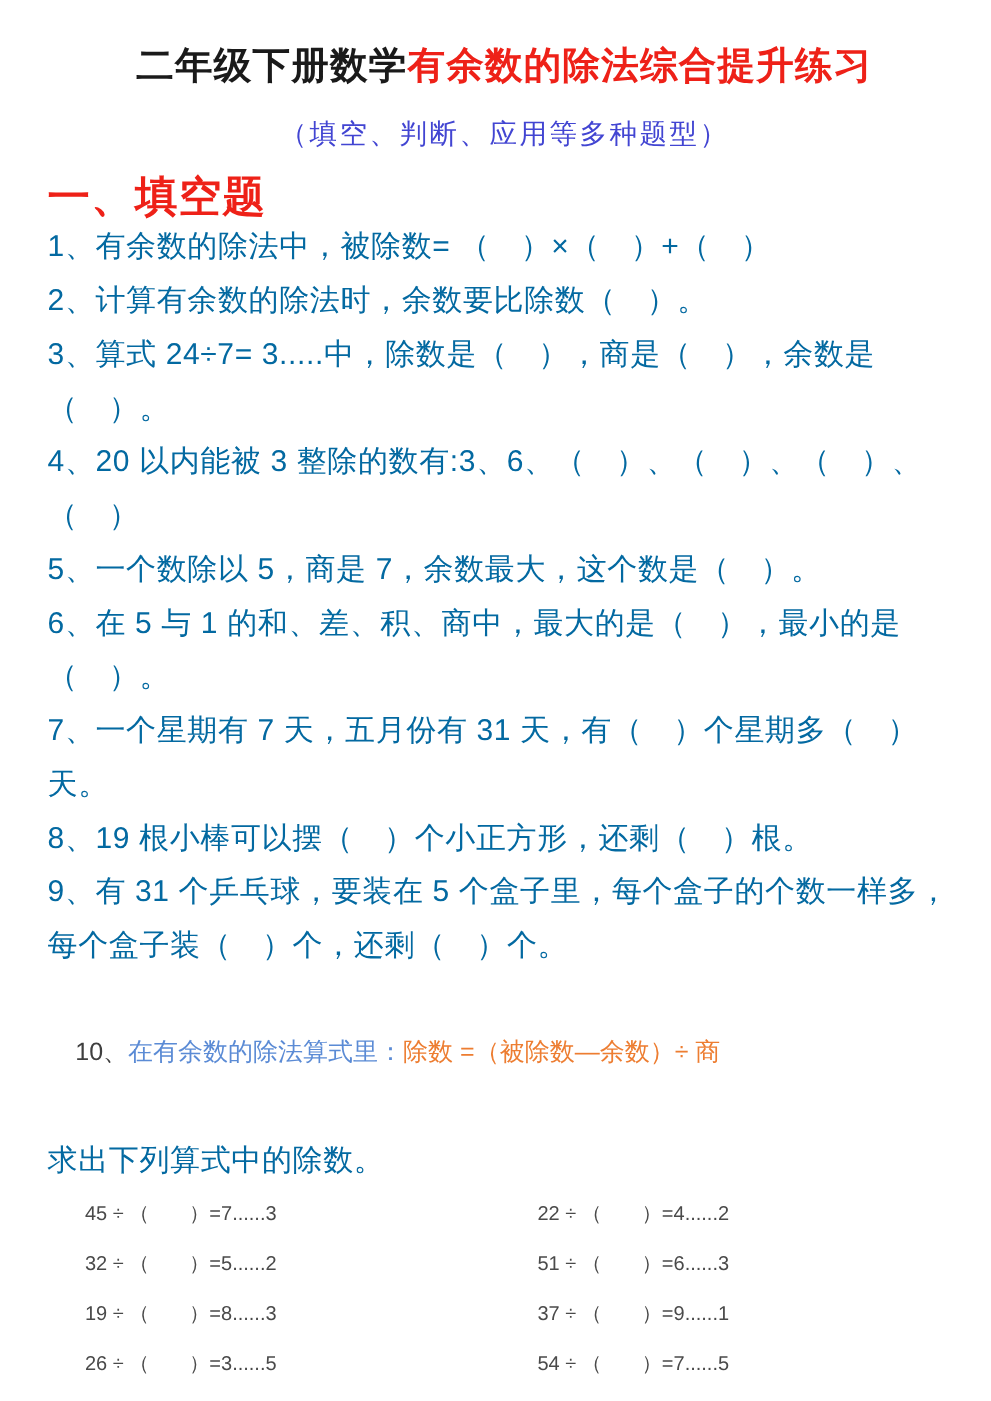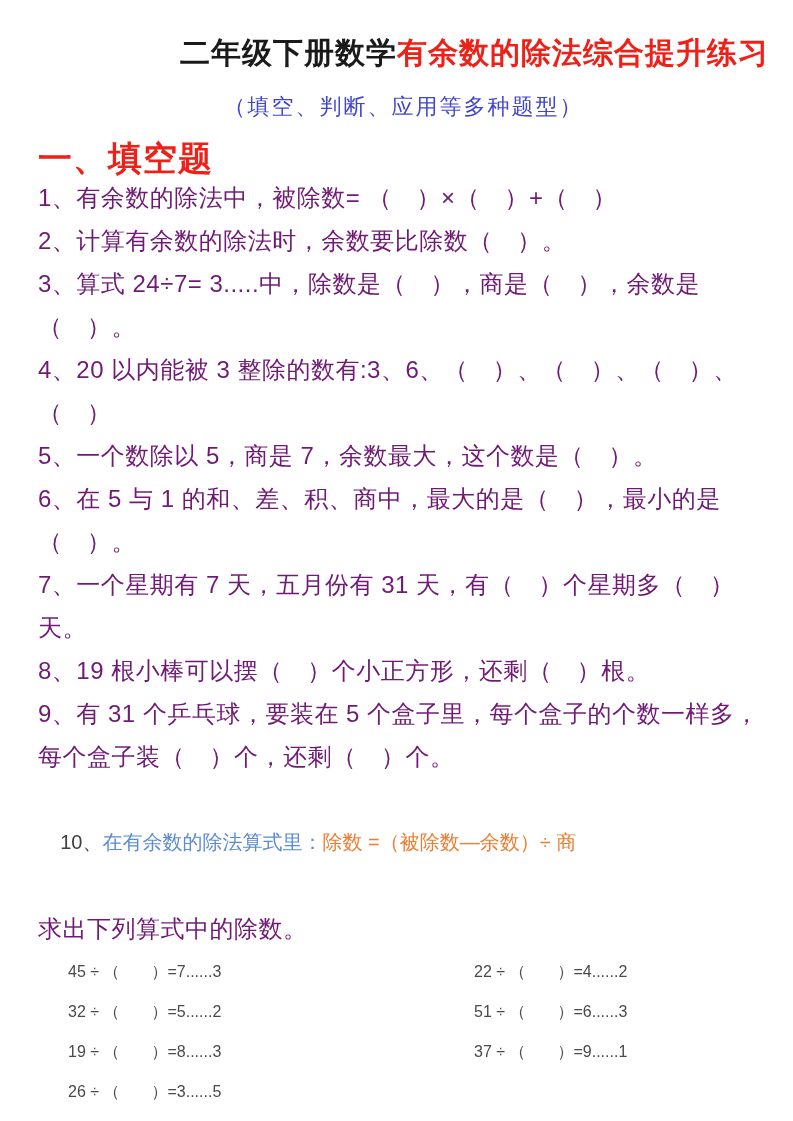--- a/index.html
+++ b/index.html
@@ -14,21 +14,21 @@
     color: #3f3f3f;
     overflow: hidden;
   }
   .page {
     box-sizing: border-box;
     width: 793px;
     height: 1121px;
     padding: 34px 24px 0 38px;
   }
   .title-line {
-    text-align: right;
+    text-align: center;
     font-size: 30px;
     font-weight: bold;
     letter-spacing: 1px;
     line-height: 38px;
     white-space: nowrap;
   }
   .title-black { color: #1a1a1a; }
   .title-red { color: #ee2118; }
   .subtitle {
     text-align: center;
@@ -44,21 +44,21 @@
     color: #ee2118;
     letter-spacing: 1px;
     margin-top: 16px;
     line-height: 36px;
   }
   .q-line {
     font-size: 24px;
     line-height: 43px;
     letter-spacing: 0.5px;
     white-space: pre-wrap;
-    color: #701a75;
+    color: #0369a1;
   }
   .q-header {
     font-size: 20px;
     line-height: 43px;
     white-space: pre-wrap;
   }
   .q-num { color: #3f3f3f; }
   .q-hint { color: #5b8bd5; }
   .q-formula { color: #ed7d31; }
   .eq-grid {
@@ -69,21 +69,21 @@
     font-size: 16px;
     line-height: 40px;
     color: #4a4a4a;
     white-space: pre-wrap;
   }
   .eq-grid-10 .eq-left {
     box-sizing: border-box;
     flex: 0 0 392px;
     padding-left: 30px;
   }
-  .eq-right { flex: 1; margin-left: 44px; }
+  .eq-right { flex: 1; }
 </style>
 </head>
 <body>
 
 <div class="page">
 
   <div class="title-line">
     <span class="title-black">二年级下册数学</span><span class="title-red">有余数的除法综合提升练习</span>
   </div>
 
@@ -114,20 +114,21 @@
     <div class="eq-row">
       <span class="eq-left">32 ÷ （　　）=5......2</span>
       <span class="eq-right">51 ÷ （　　）=6......3</span>
     </div>
     <div class="eq-row">
       <span class="eq-left">19 ÷ （　　）=8......3</span>
       <span class="eq-right">37 ÷ （　　）=9......1</span>
     </div>
     <div class="eq-row">
       <span class="eq-left">26 ÷ （　　）=3......5</span>
+      <span class="eq-right">54 ÷ （　　）=7......5</span>
     </div>
   </div>
 
   <div class="q-header">
     
   </div>
 
 </div>
 
 </body></html>

